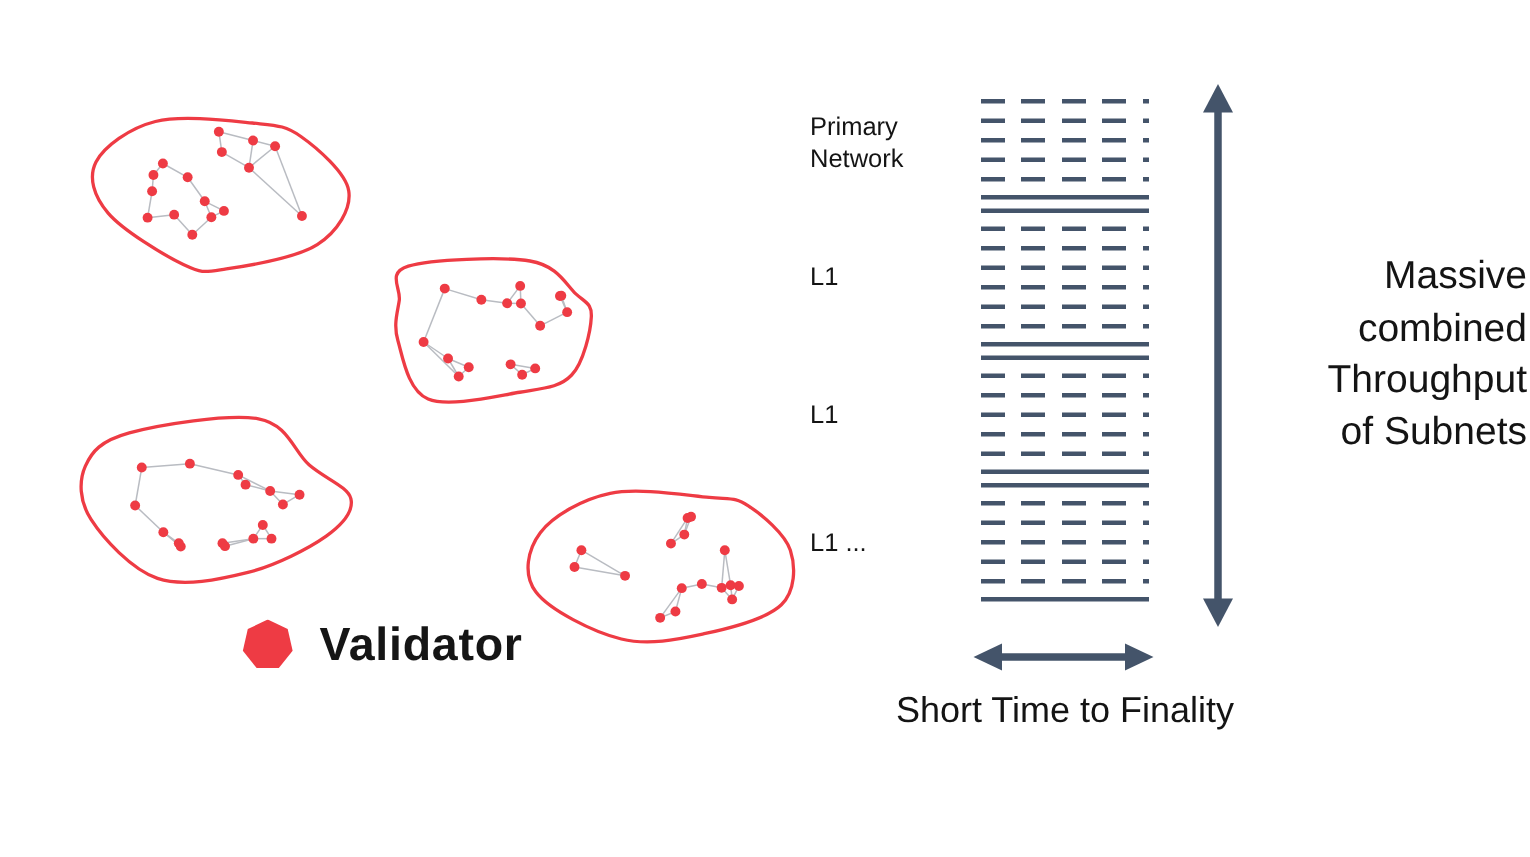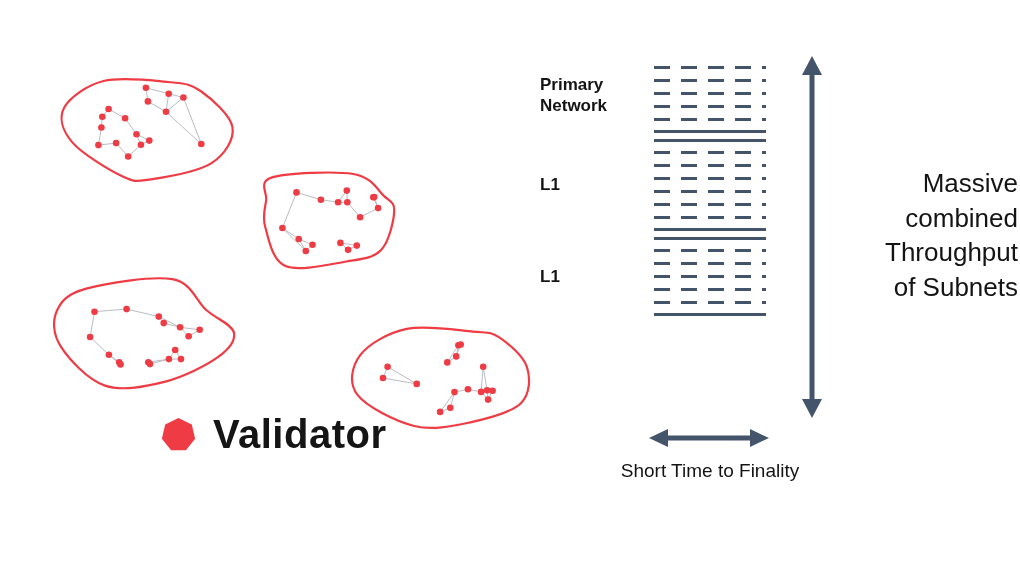--- a/index.html
+++ b/index.html
@@ -11,29 +11,29 @@
     color:#111;
   }
   .canvas { position:absolute; left:0; top:0; width:1020px; height:571px; }
 
   
   #blobs { position:absolute; left:0; top:0; width:1020px; height:571px; }
 
   
   .legend { position:absolute; left:160px; top:412px; display:flex; align-items:center; gap:16px; }
   .legend svg { display:block; }
-  .legend-label { font-size:40px; font-weight:bold; color:#151515; letter-spacing:0.5px; }
+  .legend-label { font-size:31px; font-weight:bold; color:#151515; letter-spacing:0.5px; }
 
   
   .stack { position:absolute; left:540px; top:57px; width:232px; display:flex; flex-direction:column; gap:6px; }
   .section { display:flex; }
   .sec-label {
     width:114px; padding-right:8px;
     display:flex; align-items:center;
-    font-weight:bold; font-size:17px; line-height:1.25; color:#141414;
+    font-weight:normal; font-size:17px; line-height:1.25; color:#141414;
   }
   .sec-dashes {
     width:112px; padding:4px 0;
     border-top:3px solid #44546a;
     border-bottom:3px solid #44546a;
     display:flex; flex-direction:column; justify-content:space-evenly;
   }
   .section:first-child .sec-dashes { border-top:none; }
   .dash-row {
     height:3px; margin:5px 0;
@@ -45,21 +45,21 @@
   .h-arrow { position:absolute; left:648px; top:427px; }
 
   
   .throughput {
     position:absolute; left:838px; top:166px; width:180px;
     font-size:26px; line-height:1.33; text-align:right;
     white-space:pre-line; color:#141414;
   }
   .finality {
     position:absolute; left:595px; top:460px; width:230px;
-    font-size:19px; text-align:center; color:#141414;
+    font-size:24px; text-align:center; color:#141414;
   }
 </style>
 </head>
 <body>
 
 <div class="canvas">
 
   <div id="blobs">
       <svg width="195" height="130" viewBox="0 0 195 130" style="position: absolute; left: 52px; top: 62px; overflow: visible;">
         <path d="M180.5,65.3C182.3,77.3 173.1,92.4 159.5,101.1C145.9,109.7 113.8,115.1 98.9,117.3C84.0,119.5 83.4,120.5 70.2,114.3C57.1,108.1 29.8,91.5 20.1,80.1C10.4,68.7 6.8,56.2 12.0,46.0C17.3,35.8 34.3,23.3 51.6,19.0C69.0,14.6 100.1,18.4 116.2,20.0C132.4,21.7 137.9,21.4 148.6,29.0C159.3,36.5 178.7,53.3 180.5,65.3Z" fill="none" stroke="#ee3b44" stroke-width="2.2" stroke-linejoin="round"></path>
@@ -248,20 +248,30 @@
       <div class="section">
         <div class="sec-label">L1</div>
         <div class="sec-dashes">
           <div class="dash-row"></div>
           <div class="dash-row"></div>
           <div class="dash-row"></div>
           <div class="dash-row"></div>
           <div class="dash-row"></div>
         </div>
       </div>
+      <div class="section">
+        <div class="sec-label">L1 ...</div>
+        <div class="sec-dashes">
+          <div class="dash-row"></div>
+          <div class="dash-row"></div>
+          <div class="dash-row"></div>
+          <div class="dash-row"></div>
+          <div class="dash-row"></div>
+        </div>
+      </div>
     </div>
 
   <svg class="v-arrow" width="30" height="364" viewBox="0 0 30 364">
     <line x1="15" y1="16" x2="15" y2="348" stroke="#44546a" stroke-width="5"></line>
     <polygon points="15,1 5,20 25,20" fill="#44546a"></polygon>
     <polygon points="15,363 5,344 25,344" fill="#44546a"></polygon>
   </svg>
 
   <div class="throughput">Massive
 combined

